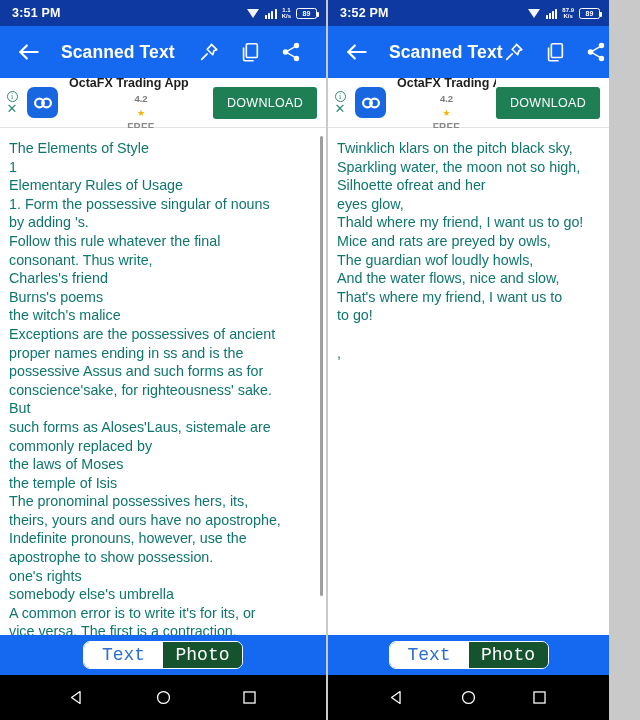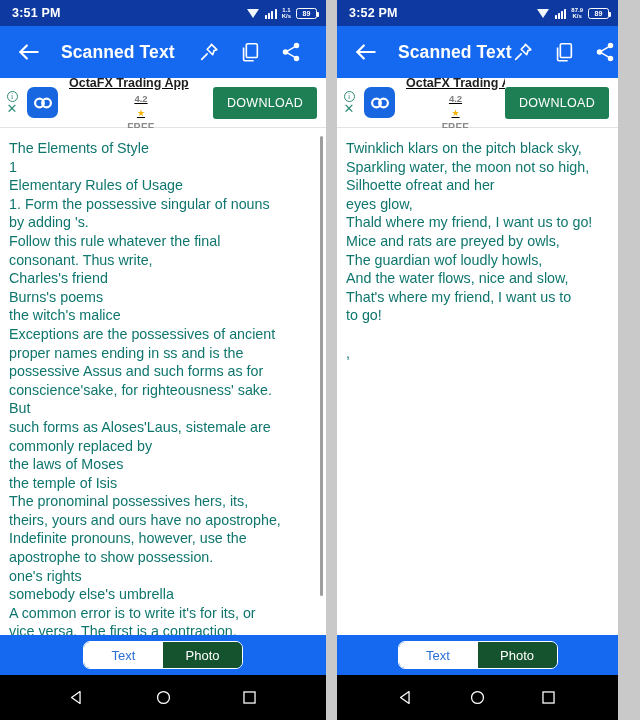--- a/index.html
+++ b/index.html
@@ -17,21 +17,21 @@
   }
   .panel {
     position:relative;
     width:326px;
     height:720px;
     background:#ffffff;
     display:flex;
     flex-direction:column;
     overflow:hidden;
   }
-  .panel.right { margin-left:11px; width:281px; }
+  .panel.right { margin-left:2px; width:281px; }
 
   
   .statusbar {
     height:26px;
     background:#0d39a0;
     color:#ffffff;
     display:flex;
     align-items:center;
     justify-content:space-between;
     padding:0 9px 0 12px;
@@ -106,21 +106,21 @@
     border-radius:50%; font-size:8px; line-height:9px;
     text-align:center; color:#2e8b77; font-family:"Liberation Serif", serif;
   }
   .ad-close { font-size:13px; line-height:11px; color:#2e8b77; }
   .ad-logo {
     width:31px; height:31px; flex:0 0 31px;
     background:#1967e0; border-radius:7px;
     margin-left:7px;
     display:flex; align-items:center; justify-content:center;
   }
-  .ad-text { margin-left:11px; flex:1 1 auto; overflow:hidden;text-decoration:underline; }
+  .ad-text { margin-left:11px; flex:1 1 auto; overflow:hidden; }
   .ad-title { font-size:12.5px; font-weight:bold; color:#1f1f1f; white-space:nowrap; }
   .ad-sub { display:flex; align-items:center; gap:4px; margin-top:2px;flex-direction:column; }
   .ad-rating { font-size:9.5px; color:#7b7b7b; font-weight:bold; }
   .ad-star { color:#f6b400; font-size:9px; }
   .ad-free { font-size:10px; color:#8a8a8a; font-weight:bold; letter-spacing:.2px; }
   .ad-btn {
     background:#1e7f55; color:#ffffff;
     font-size:12.5px; letter-spacing:.3px;
     padding:9px 14px; border-radius:3px;
     border:none; cursor:pointer;
@@ -161,25 +161,25 @@
     display:flex;
     border:1.4px solid #ffffff;
     border-radius:7px;
     overflow:hidden;
     height:28px;
     width:160px;
   }
   .seg-btn {
     flex:1 1 50%;
     display:flex; align-items:center; justify-content:center;
-    font-size:13px;
+    font-size:18px;
     cursor:pointer;
     background:transparent;
     border:none;
-    font-family:Liberation Sans, sans-serif;
+    font-family:Liberation Mono, monospace;
     text-align:right;
   }
   .seg-btn.active { background:#ffffff; color:#2b6fd4; }
   .seg-btn.inactive { background:#14532d; color:#ffffff; }
 
   
   .navbar {
     flex:0 0 45px; height:45px;
     background:#000000;
     display:flex; align-items:center; justify-content:space-around;

